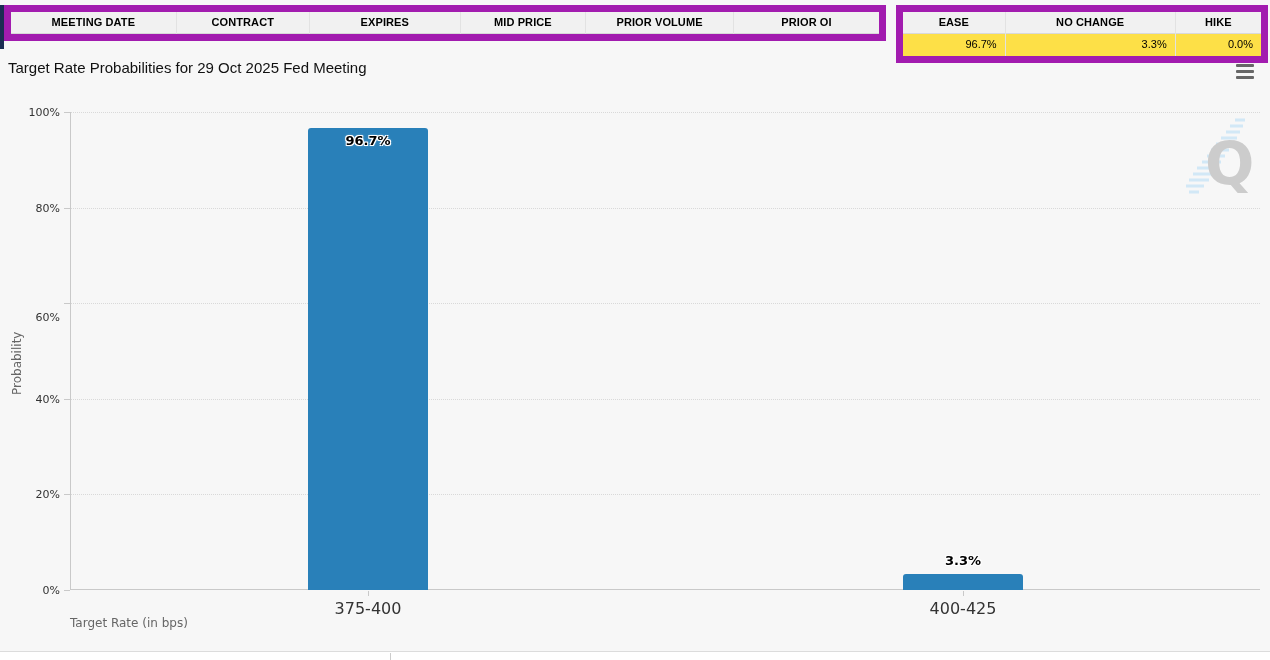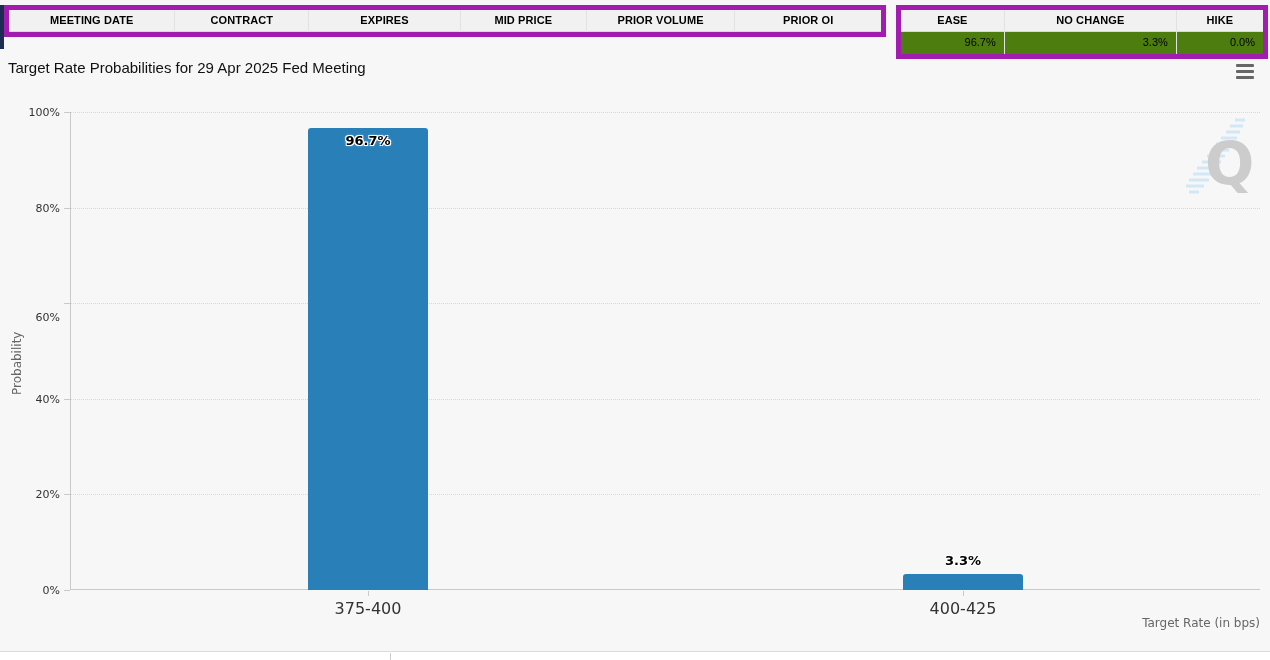--- a/index.html
+++ b/index.html
@@ -2,21 +2,21 @@
 <html><head>
 <meta charset="utf-8">
 <style>
   * { margin:0; padding:0; box-sizing:border-box; }
   body { font-family: "Liberation Sans", "DejaVu Sans", sans-serif; }
   .page {
     position:relative; width:1270px; height:660px;
     background:#f7f7f7; overflow:hidden;
   }
   
-  .data-table { position:absolute; top:5px; border:5px solid #a21caf; background:#4d7c0f; }
+  .data-table { position:absolute; top:5px; border:7px solid #a21caf; background:#fde047; }
   .tbl-row { display:flex; height:22px; line-height:21px; }
   .tbl-row.hdr { background:#f1f1f1; border-bottom:1px solid #d9d9d9; }
   .tbl-cell {
     font-size:11px; color:#000; padding:0 8px; height:22px;
     border-right:1px solid #e2e2e2; overflow:hidden; white-space:nowrap;
   }
   .tbl-cell:last-child { border-right:none; }
   .hdr .tbl-cell { font-weight:bold; text-align:center; letter-spacing:0.1px; }
   .accent-strip { position:absolute; left:0; top:5px; width:4px; height:44px; background:#1b2d52; }
   
@@ -41,21 +41,21 @@
   .ylabel { position:absolute; left:-42px; top:340px; font-size:12px; color:#666;
             transform:rotate(-90deg); transform-origin:left top; white-space:nowrap;
             font-family:"DejaVu Sans", sans-serif; }
   .bar { position:absolute; border-radius:3px 3px 0 0; }
   .bar-label { position:absolute; font-size:13px; font-weight:bold; color:#000; text-align:center;
                font-family:"DejaVu Sans", sans-serif;
                text-shadow:-1px -1px 0 #fff, 1px -1px 0 #fff, -1px 1px 0 #fff, 1px 1px 0 #fff, 0 0 3px #fff; }
   .xtick { position:absolute; width:1px; height:5px; background:#c9c9c9; }
   .xtick-label { position:absolute; font-size:16px; color:#333; text-align:center; width:120px;
                  font-family:"DejaVu Sans", sans-serif; }
-  .xaxis-title { position:absolute; left:70px; width:1190px; top:616px; text-align:right;
+  .xaxis-title { position:absolute; left:70px; width:1190px; top:616px; text-align:left;
                  font-size:12px; color:#666; font-family:"DejaVu Sans", sans-serif; }
   
   .watermark { position:absolute; left:1183px; top:112px; opacity:0.9; }
   
   .bottom-strip { position:absolute; left:0; top:651px; width:1270px; height:9px;
                   background:#fff; border-top:1px solid #dcdcdc; }
   .bottom-divider { position:absolute; left:390px; top:653px; width:1px; height:7px; background:#cccccc; }
 </style>
 </head>
 <body>
@@ -81,21 +81,21 @@
         <div class="tbl-cell" style="width: 176px;">NO CHANGE</div>
         <div class="tbl-cell" style="width: 88px;">HIKE</div>
       </div>
     <div class="tbl-row" id="summary-values">
         <div class="tbl-cell" style="width: 106px; text-align: right;">96.7%</div>
         <div class="tbl-cell" style="width: 176px; text-align: right;">3.3%</div>
         <div class="tbl-cell" style="width: 88px; text-align: right;">0.0%</div>
       </div>
   </div>
 
-  <div class="chart-title">Target Rate Probabilities for 29 Apr 2025 Fed Meeting</div>
+  <div class="chart-title">Target Rate Probabilities for 29 Oct 2025 Fed Meeting</div>
   <div class="menu-btn" title="Chart context menu">
     <div class="bar"></div>
     <div class="bar"></div>
     <div class="bar"></div>
   </div>
 
   <svg class="watermark" width="82" height="95" viewBox="0 0 82 95">
     <g stroke="#cfe7f6" stroke-width="3">
       <line x1="52" y1="8" x2="62" y2="8"></line>
       <line x1="47" y1="14" x2="60" y2="14"></line>

